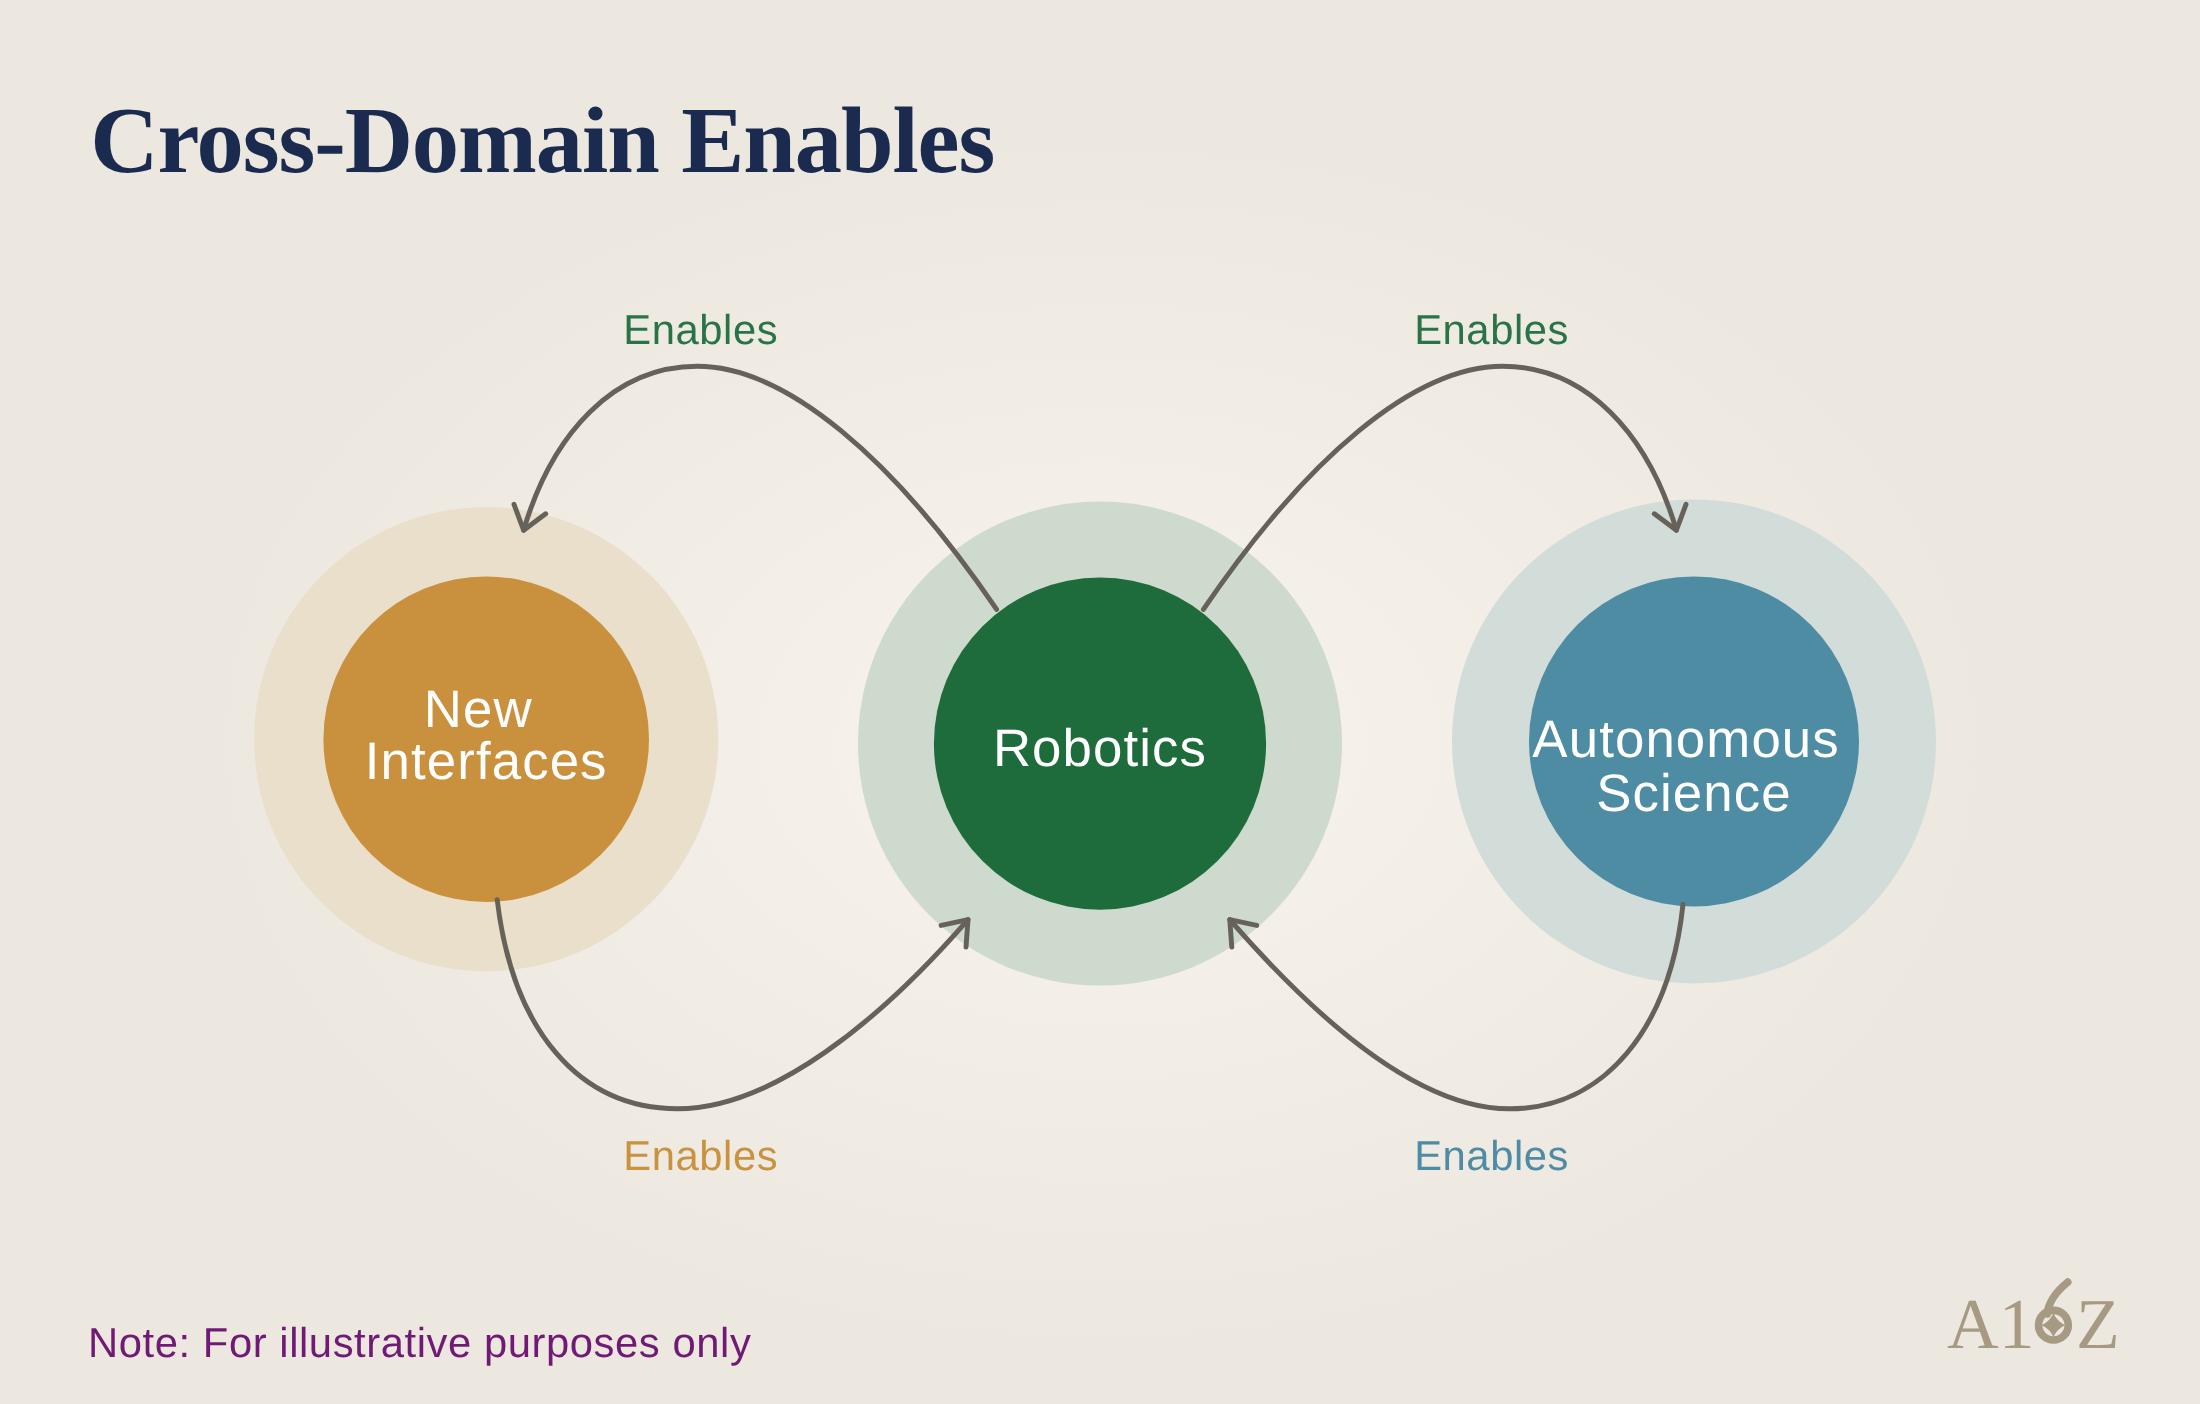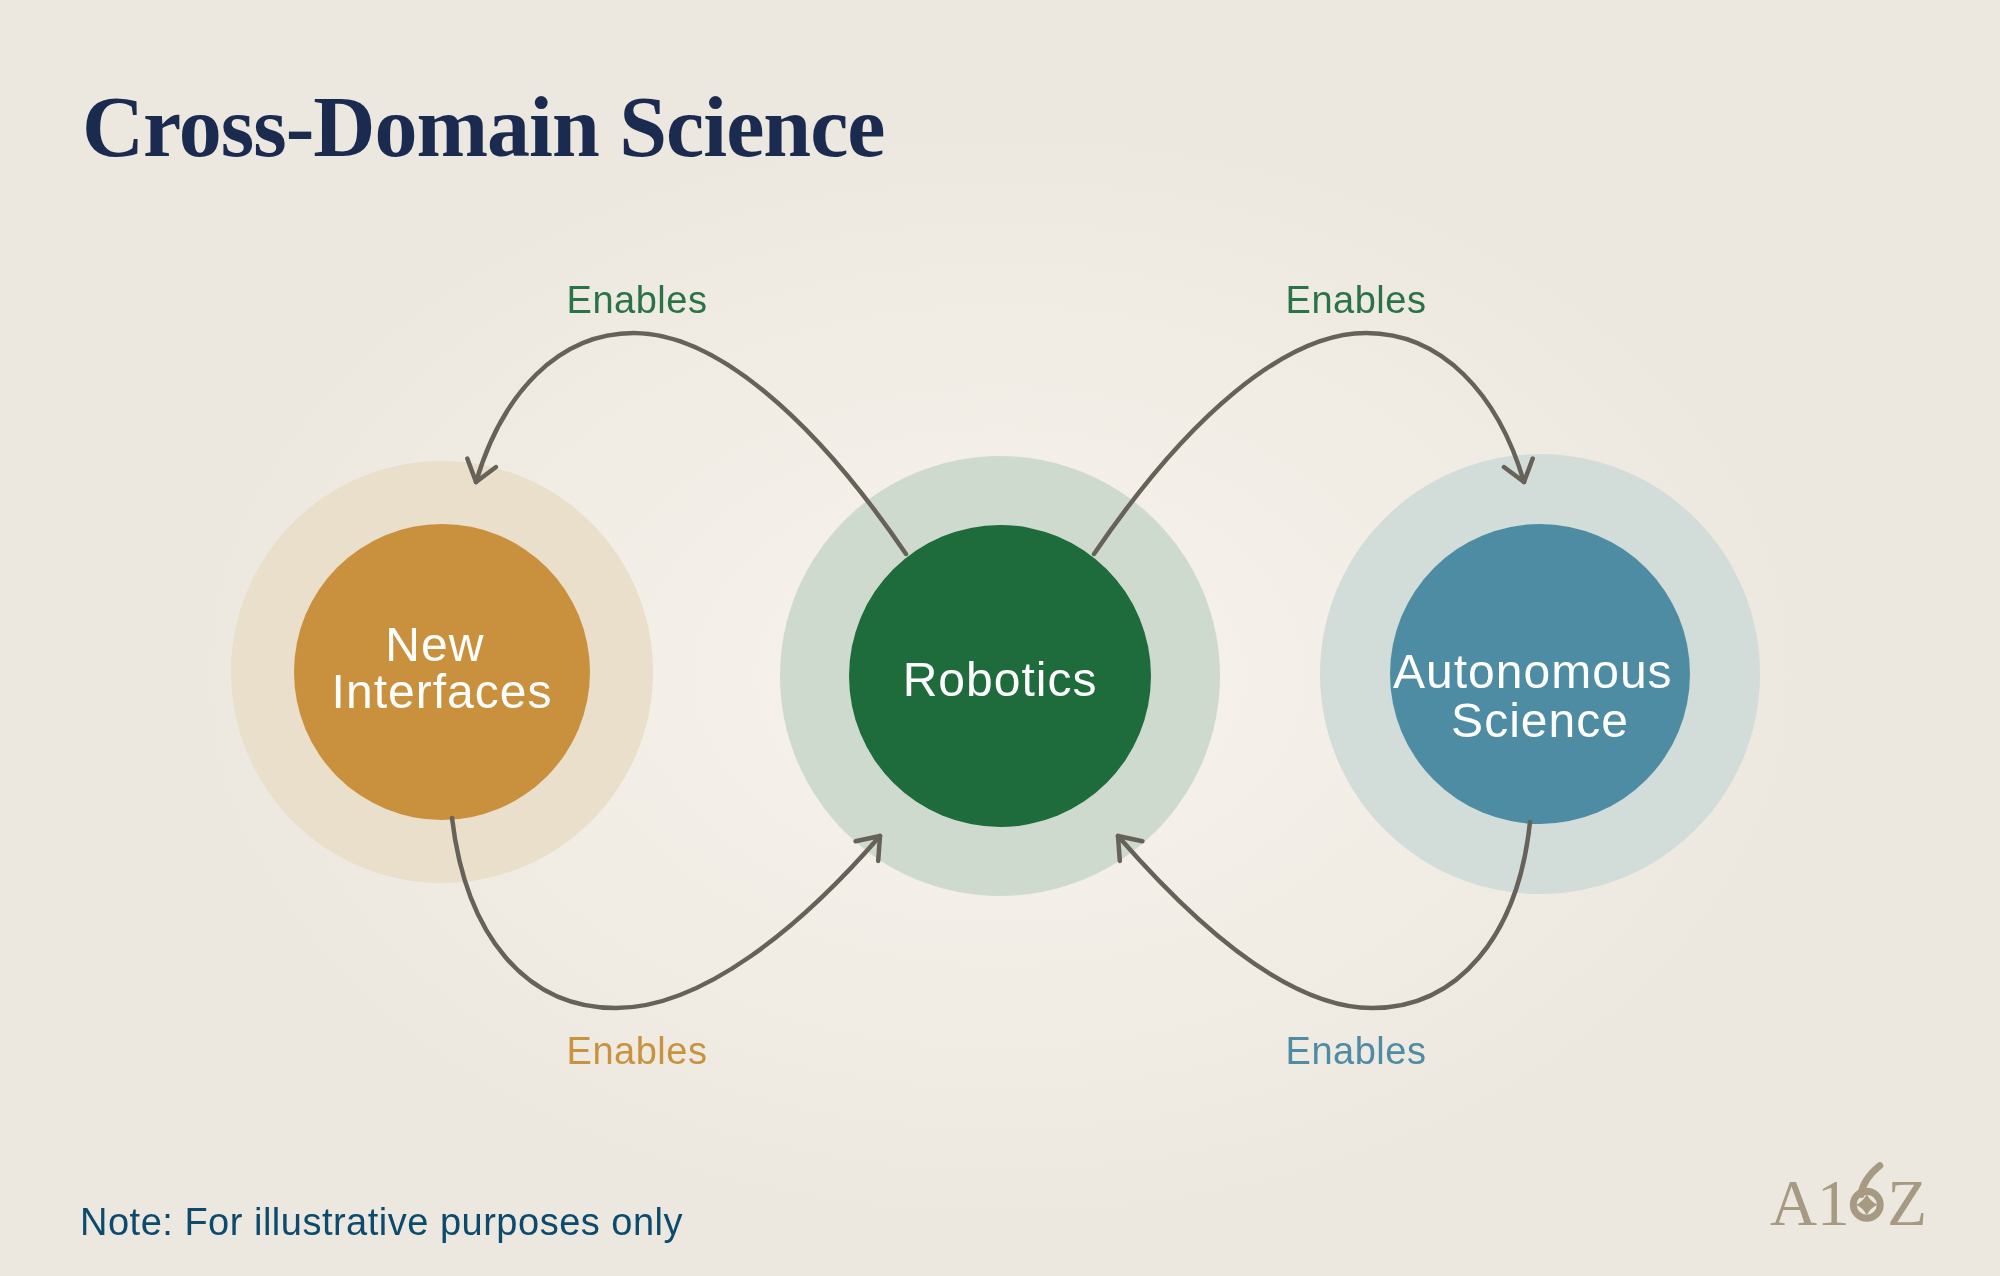--- a/index.html
+++ b/index.html
@@ -51,38 +51,38 @@
     font-size: 38px;
     letter-spacing: 0.5px;
     text-anchor: middle;
   }
   .note-text {
     position: absolute;
     left: 80px;
     top: 1201px;
     font-size: 38px;
     letter-spacing: 0.5px;
-    color: #0c4a6e;
+    color: #701a75;
   }
   .logo-svg {
     position: absolute;
     left: 1770px;
     top: 1156px;
     width: 160px;
     height: 75px;
   }
   .logo-text {
     font-family: "Liberation Serif", serif;
     font-size: 70px;
   }
 </style>
 </head>
 <body>
 
-<h1 class="page-title">Cross-Domain Science</h1>
+<h1 class="page-title">Cross-Domain Enables</h1>
 
 <svg class="diagram-svg" viewBox="0 0 2000 1276">
   <defs>
     <marker id="arrowhead" viewBox="0 0 40 40" refX="30" refY="20" markerWidth="40" markerHeight="40" markerUnits="userSpaceOnUse" orient="auto">
       <path d="M 10 5 L 30 20 L 10 35" fill="none" stroke-width="4.5" stroke-linecap="round" stroke-linejoin="round" stroke="#66625A"></path>
     </marker>
   </defs>
 
   <circle cx="442" cy="672" r="211" fill="#E9DFCB"></circle>
   <circle cx="1000" cy="676" r="220" fill="#CFDACE"></circle>

